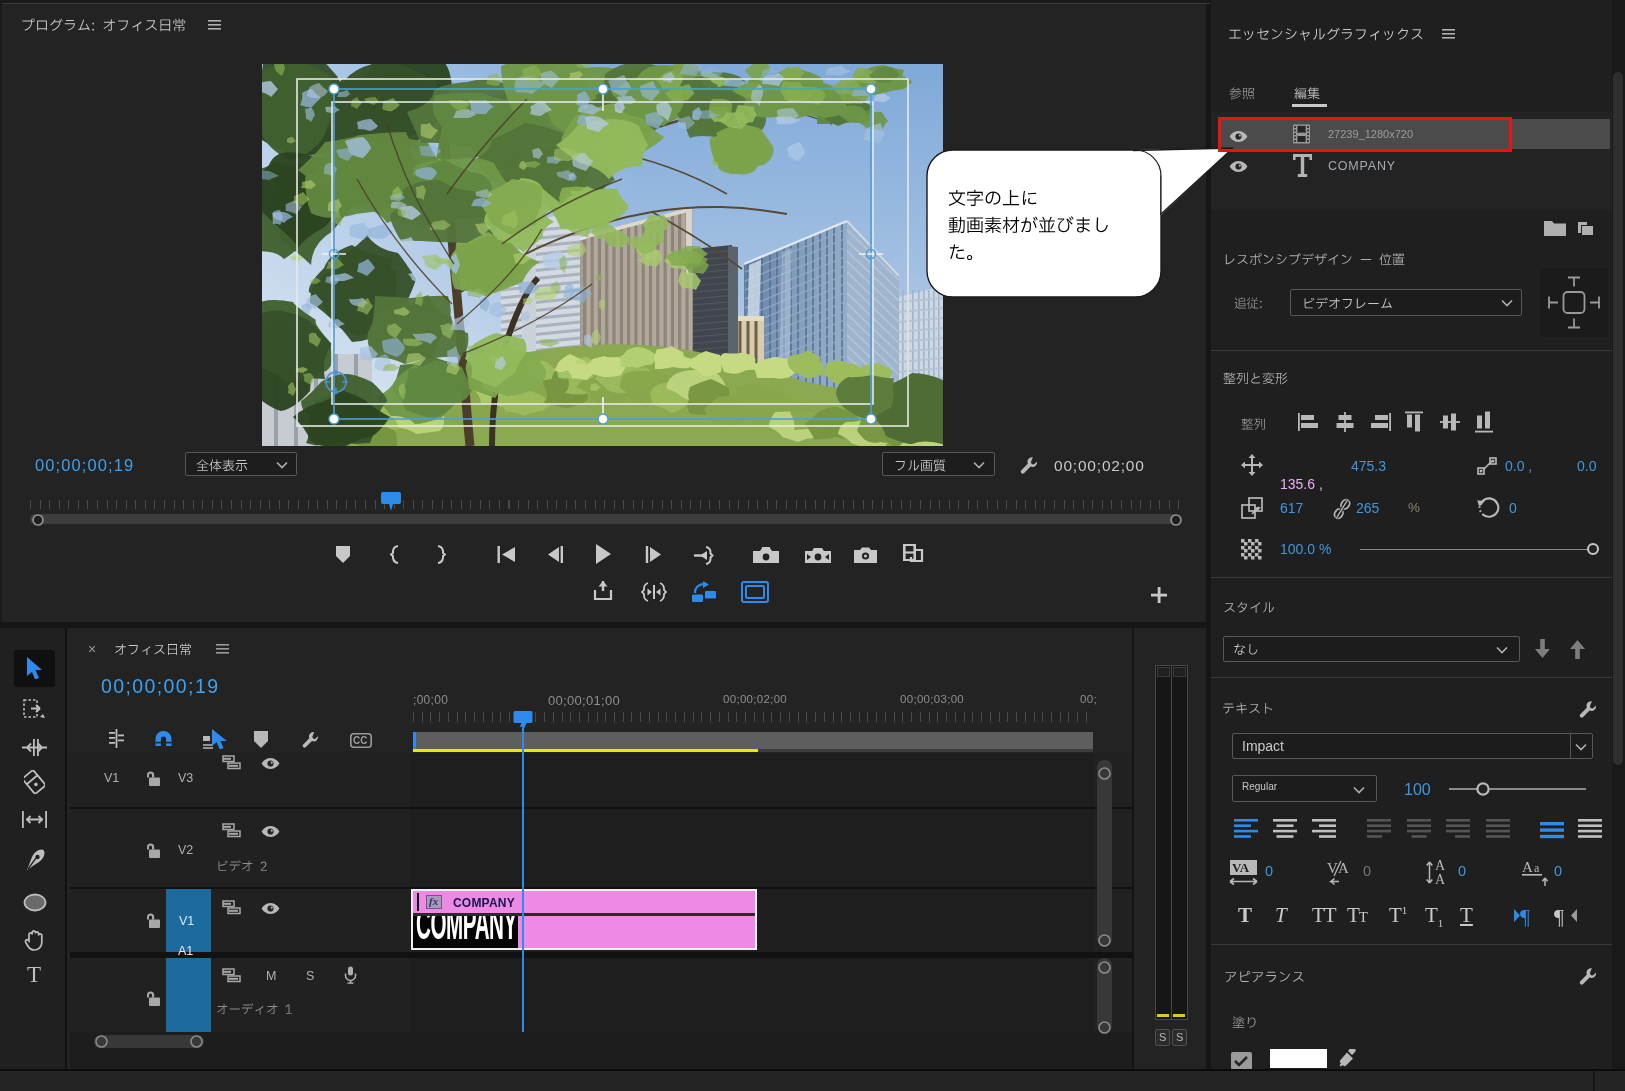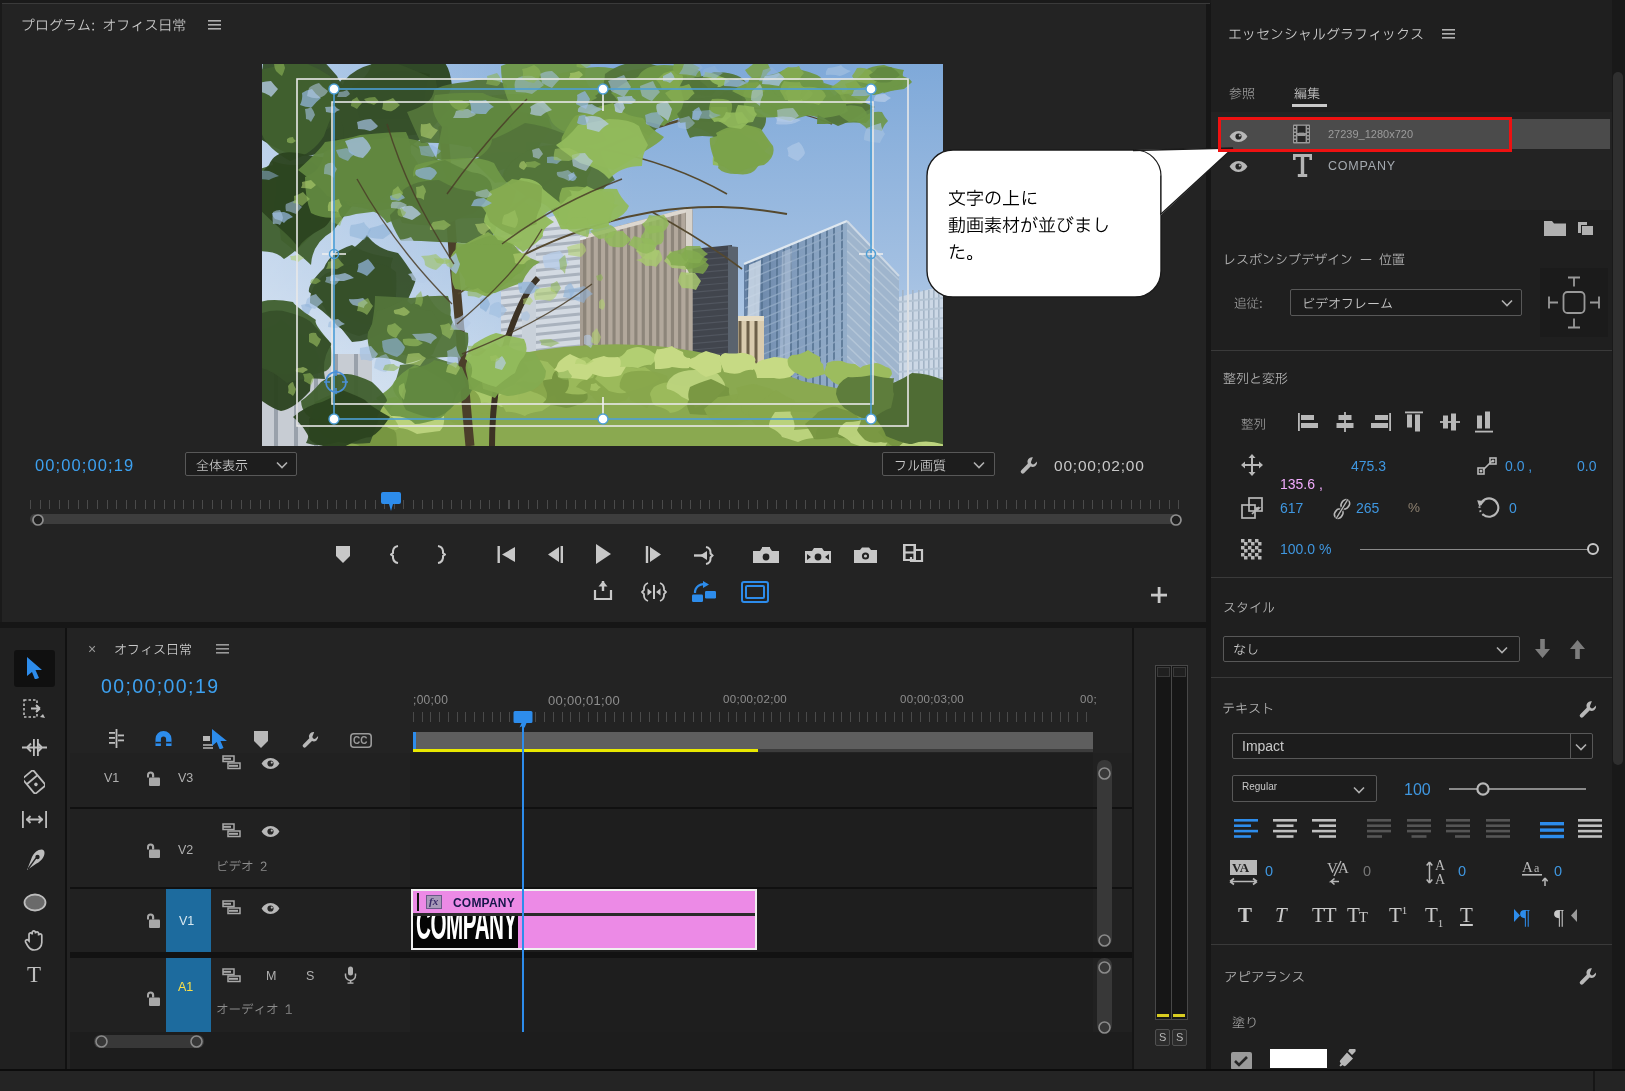--- a/index.html
+++ b/index.html
@@ -1135,21 +1135,21 @@
 <svg style="position:absolute;left:261px;top:902px" width="19" height="13" viewBox="0 0 19 13">
     <path d="M9.5 1C5 1 1.7 4.3 0.6 6.5 1.7 8.7 5 12 9.5 12s7.8-3.3 8.9-5.5C17.3 4.3 14 1 9.5 1z" fill="#b8b8b8"></path>
     <circle cx="9.5" cy="6.5" r="3.1" fill="#262626"></circle>
     <circle cx="10.8" cy="5.6" r="1.1" fill="#b8b8b8"></circle>
   </svg>
 <svg style="position:absolute;left:146px;top:990px" width="15" height="16" viewBox="0 0 15 16">
     <rect x="3" y="7.5" width="11" height="8.5" rx="1" fill="#a8a8a8"></rect>
     <path d="M1 7.5 V5 a3.6 3.6 0 0 1 7.2 0 v2.5 h-2.2 V5 a1.5 1.5 0 0 0 -3 0 v2.5 z" fill="#a8a8a8"></path>
   </svg>
 <div class="a" style="left:166px;top:958px;width:45px;height:74px;background:#1d6b9e"></div>
-<div class="lat a" style="left:178px;top:980px;font-size:12.5px;color:#fde047">A1</div>
+<div class="lat a" style="left:178px;top:944px;font-size:12.5px;color:#e5e5e5">A1</div>
 <svg style="position:absolute;left:222px;top:968px" width="19" height="15" viewBox="0 0 19 15">
     <g fill="none" stroke="#a8a8a8" stroke-width="1.5">
       <rect x="1" y="1" width="11" height="5.5"></rect>
       <rect x="6" y="8" width="12" height="5.5"></rect>
     </g>
     <rect x="1" y="2.8" width="8" height="2" fill="#a8a8a8"></rect>
     <rect x="7" y="9.8" width="9" height="2" fill="#a8a8a8"></rect>
   </svg>
 <div class="lat a" style="left:266px;top:969px;font-size:12.5px;color:#b0b0b0">M</div>
 <div class="lat a" style="left:306px;top:969px;font-size:12.5px;color:#b0b0b0">S</div>

